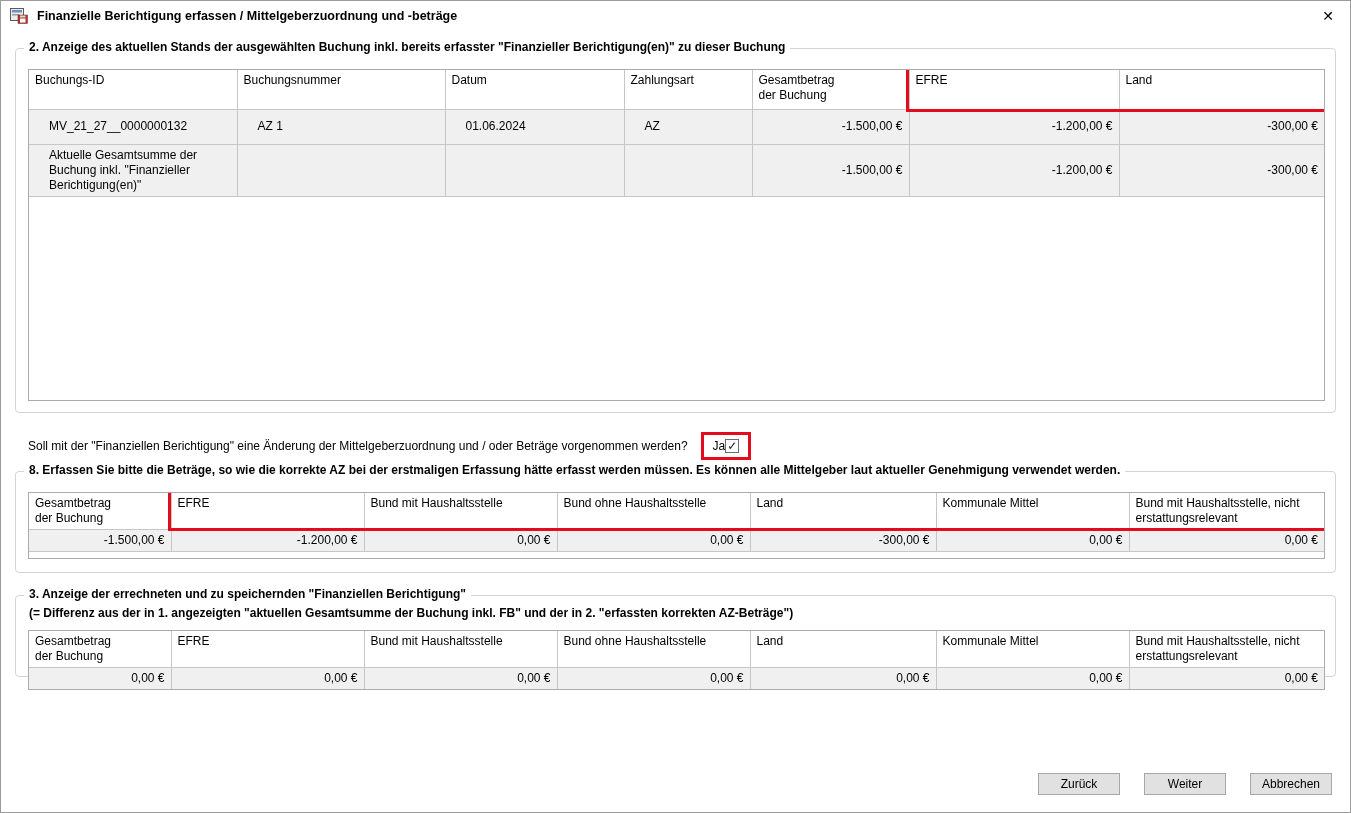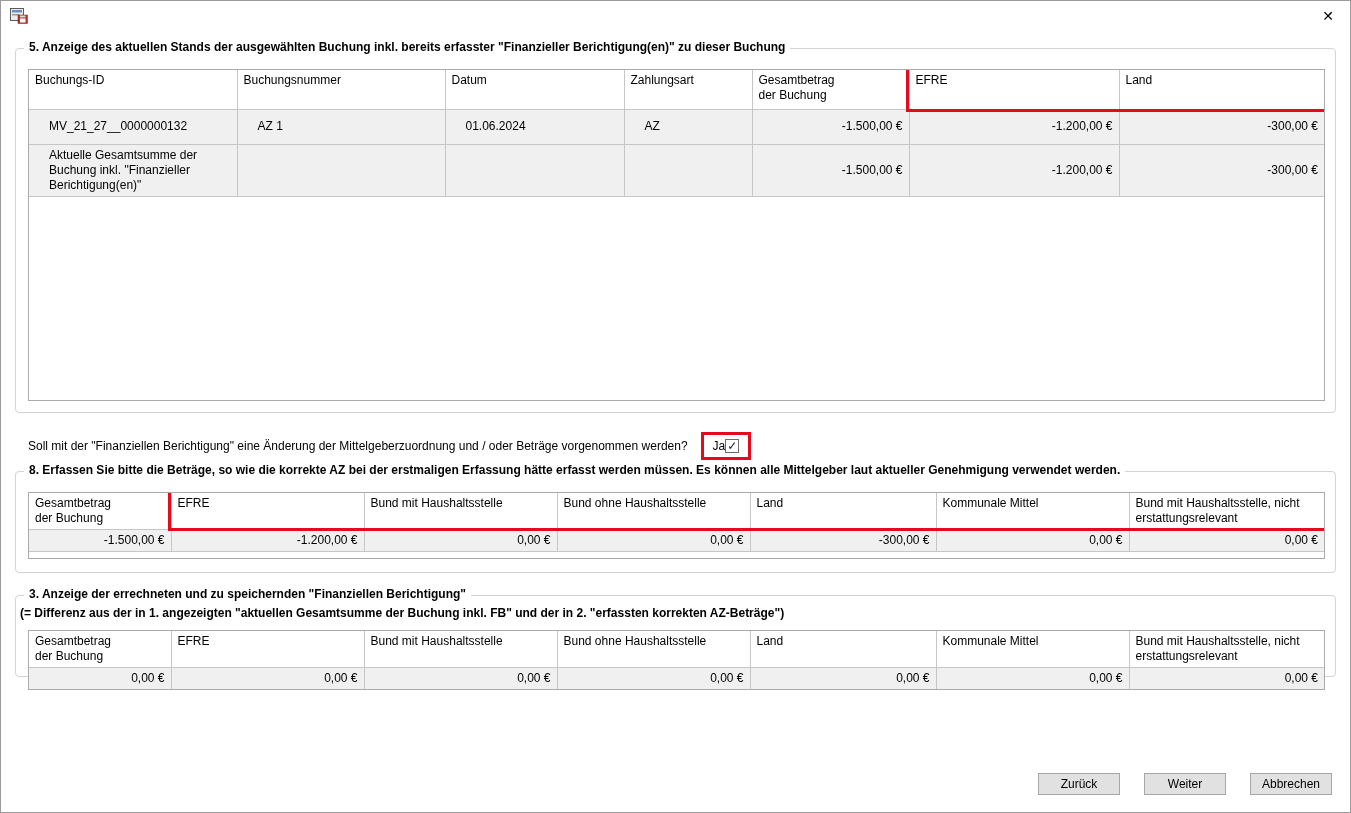--- a/index.html
+++ b/index.html
@@ -27,21 +27,21 @@
   .content { padding:0 14px; }
 
   .groupbox { position:relative; border:1px solid #d4d4d4; border-radius:4px; background:#fff; }
   .gb-legend {
     position:absolute; top:-9px; left:8px; background:#fff; padding:0 5px;
     font-weight:bold; font-size:12px; white-space:nowrap;
   }
   .gb1 { margin-top:17px; height:365px; }
   .gb2 { margin-top:8px;  height:102px; }
   .gb3 { margin-top:22px; height:82px; }
-  .gb3-line2 { position:absolute; top:10px; left:4px; font-weight:bold; white-space:nowrap; }
+  .gb3-line2 { position:absolute; top:10px; left:13px; font-weight:bold; white-space:nowrap; }
 
   .tablewrap {
     position:absolute; left:12px; background:#fff;
     border:1px solid #ababab; overflow:hidden;
   }
   .tw1 { top:20px; width:1297px; height:332px; }
   .tw2 { top:20px; width:1297px; height:67px; }
   .tw3 { top:34px; width:1297px; height:60px; }
 
   table { border-collapse:collapse; table-layout:fixed; width:1295px; font-size:12px; }
@@ -92,29 +92,30 @@
   <span class="app-icon">
     <svg width="18" height="16" viewBox="0 0 18 16">
       <rect x="0.5" y="0.5" width="13" height="12" fill="#ececec" stroke="#5a5a5a"></rect>
       <rect x="2" y="2" width="10" height="2.5" fill="#6b8fc4"></rect>
       <rect x="2" y="6" width="7" height="1.5" fill="#9a9a9a"></rect>
       <rect x="8" y="7" width="9.5" height="8.5" fill="#b5342b" stroke="#6e1d18" stroke-width="0.5"></rect>
       <rect x="10" y="10.5" width="5.5" height="4" fill="#ffffff"></rect>
       <rect x="10" y="7.5" width="5.5" height="2" fill="#d9d9d9"></rect>
     </svg>
   </span>
+  <span class="win-title">Finanzielle Berichtigung erfassen / Mittelgeberzuordnung und -beträge</span>
   <button class="close-btn">
     <span>✕</span>
   </button>
 </div>
 
 <div class="content">
 
   <div class="groupbox gb1">
-    <span class="gb-legend">5. Anzeige des aktuellen Stands der ausgewählten Buchung inkl. bereits erfasster "Finanzieller Berichtigung(en)" zu dieser Buchung</span>
+    <span class="gb-legend">2. Anzeige des aktuellen Stands der ausgewählten Buchung inkl. bereits erfasster "Finanzieller Berichtigung(en)" zu dieser Buchung</span>
     <div class="tablewrap tw1">
       <table>
         <colgroup>
           <col style="width:208px">
             <col style="width:208px">
             <col style="width:179px">
             <col style="width:128px">
           <col style="width:157px">
             <col style="width:210px">
             <col style="width:205px">

